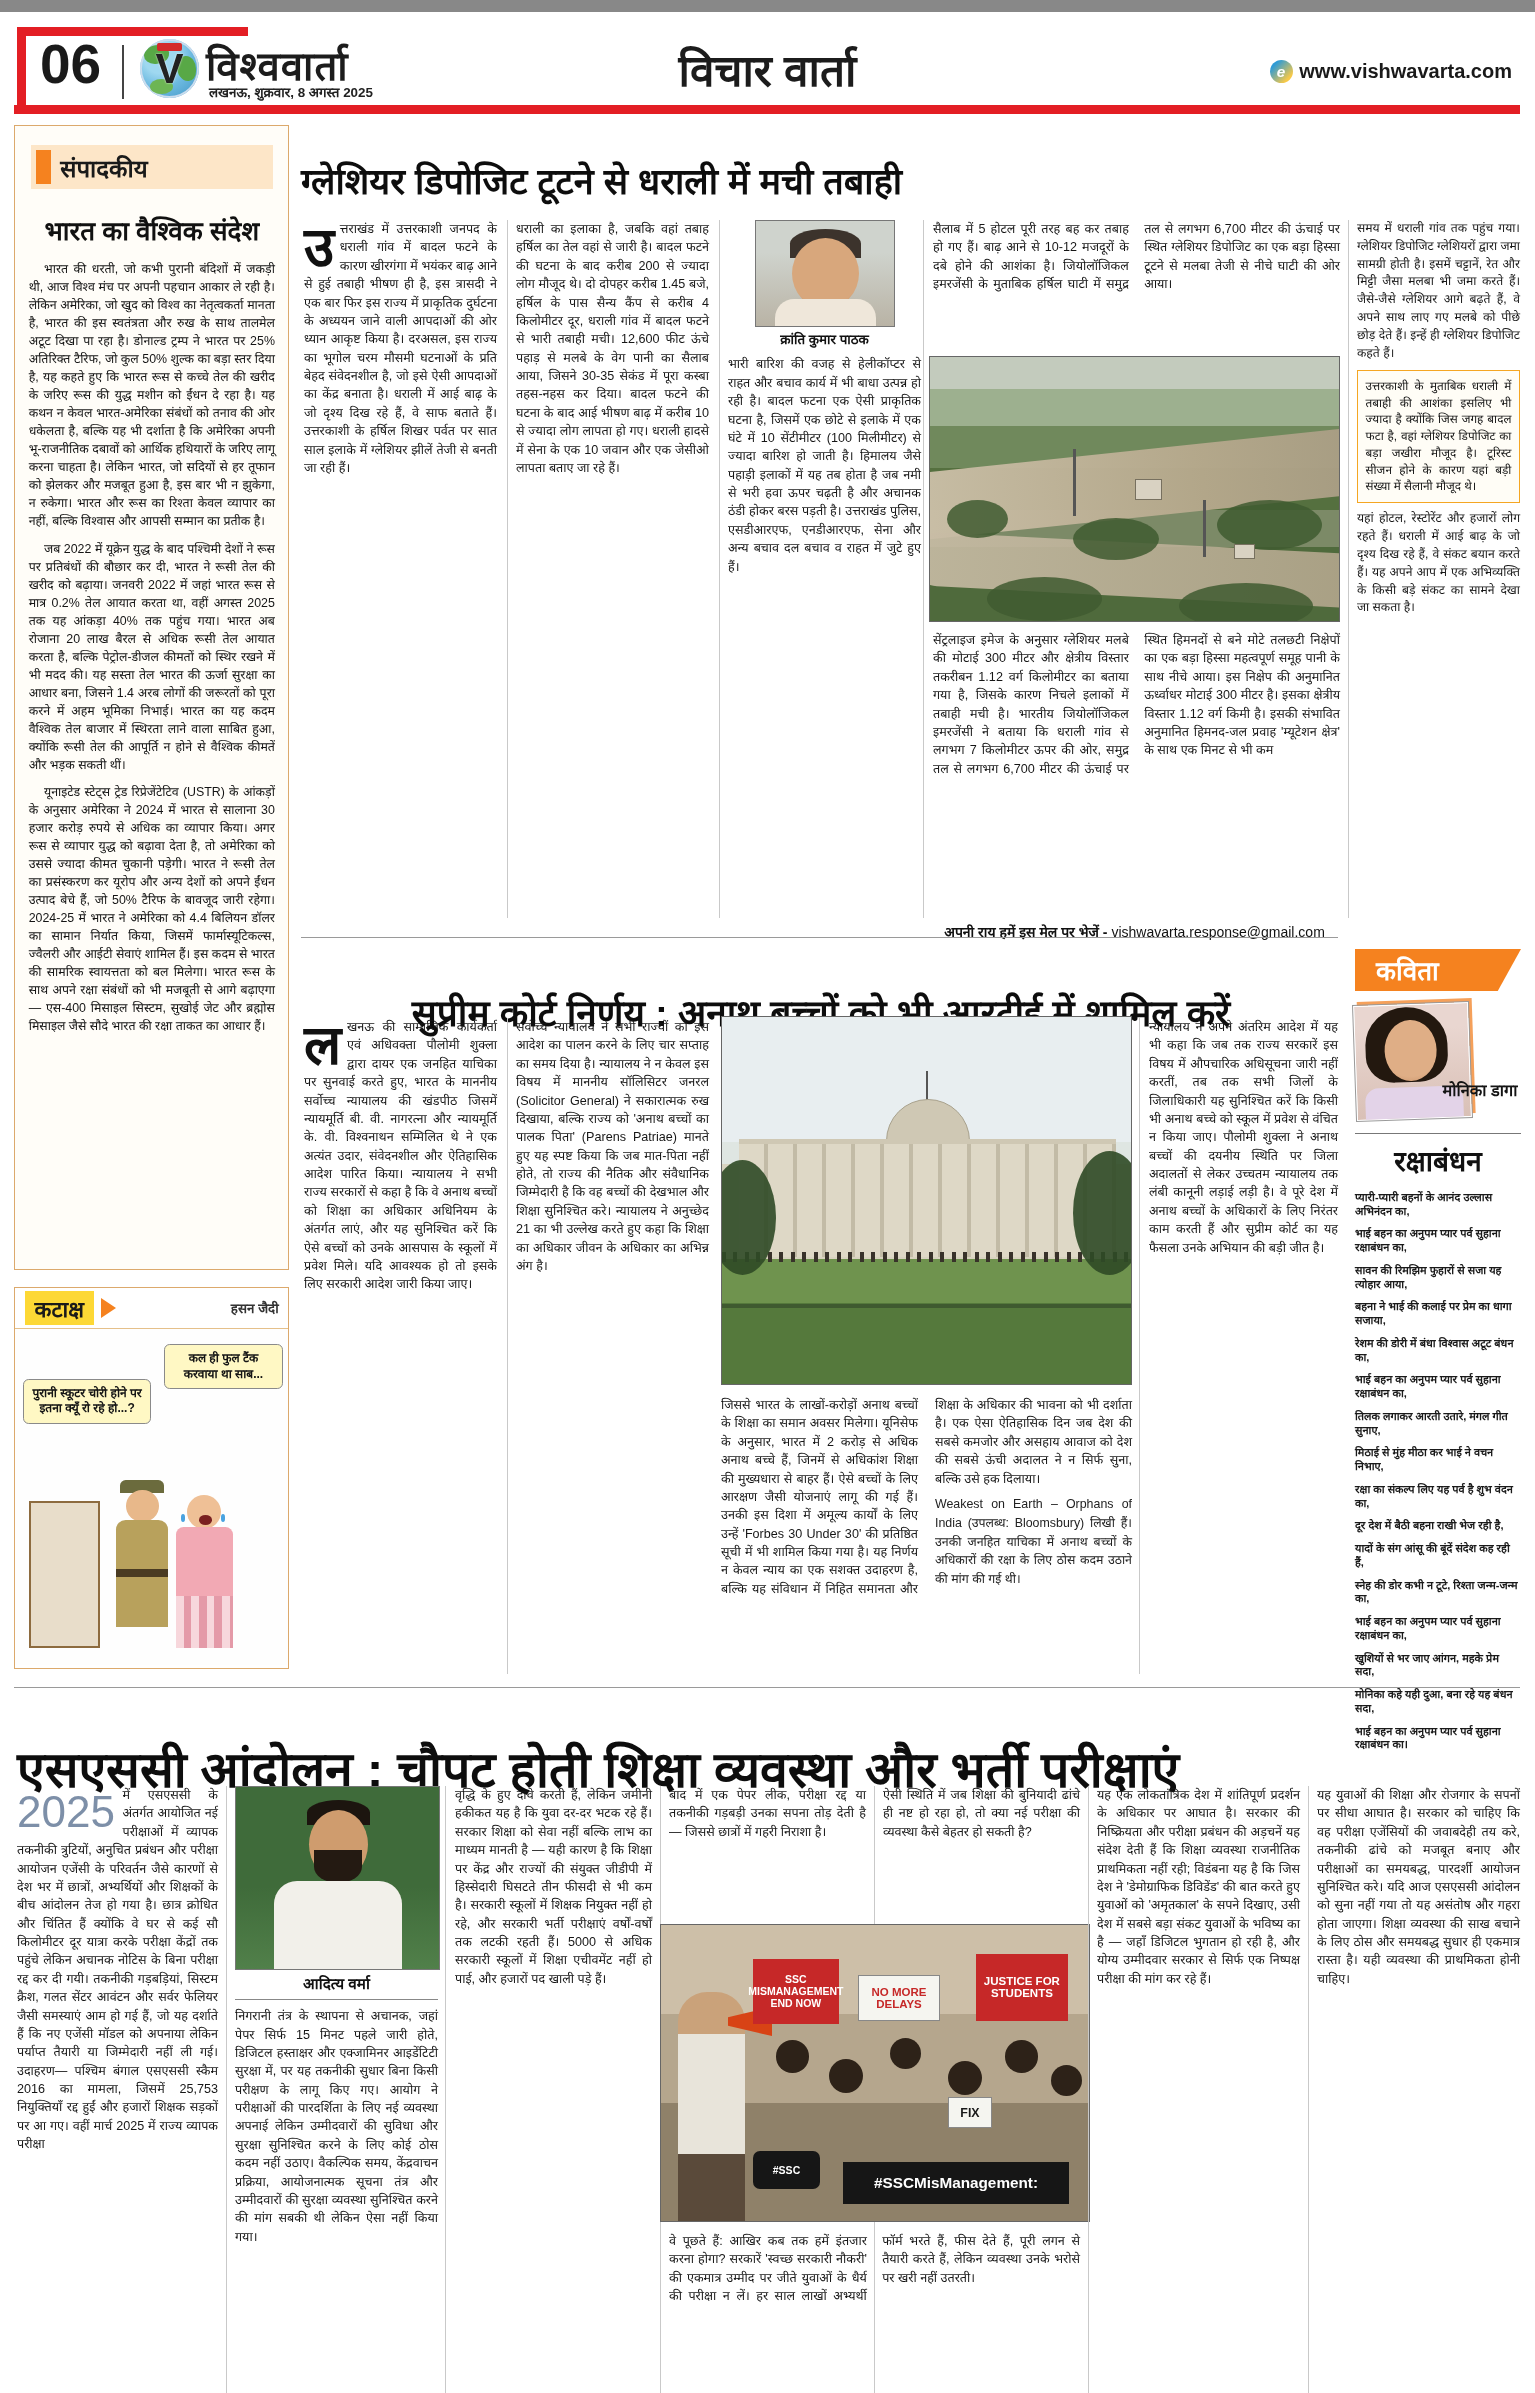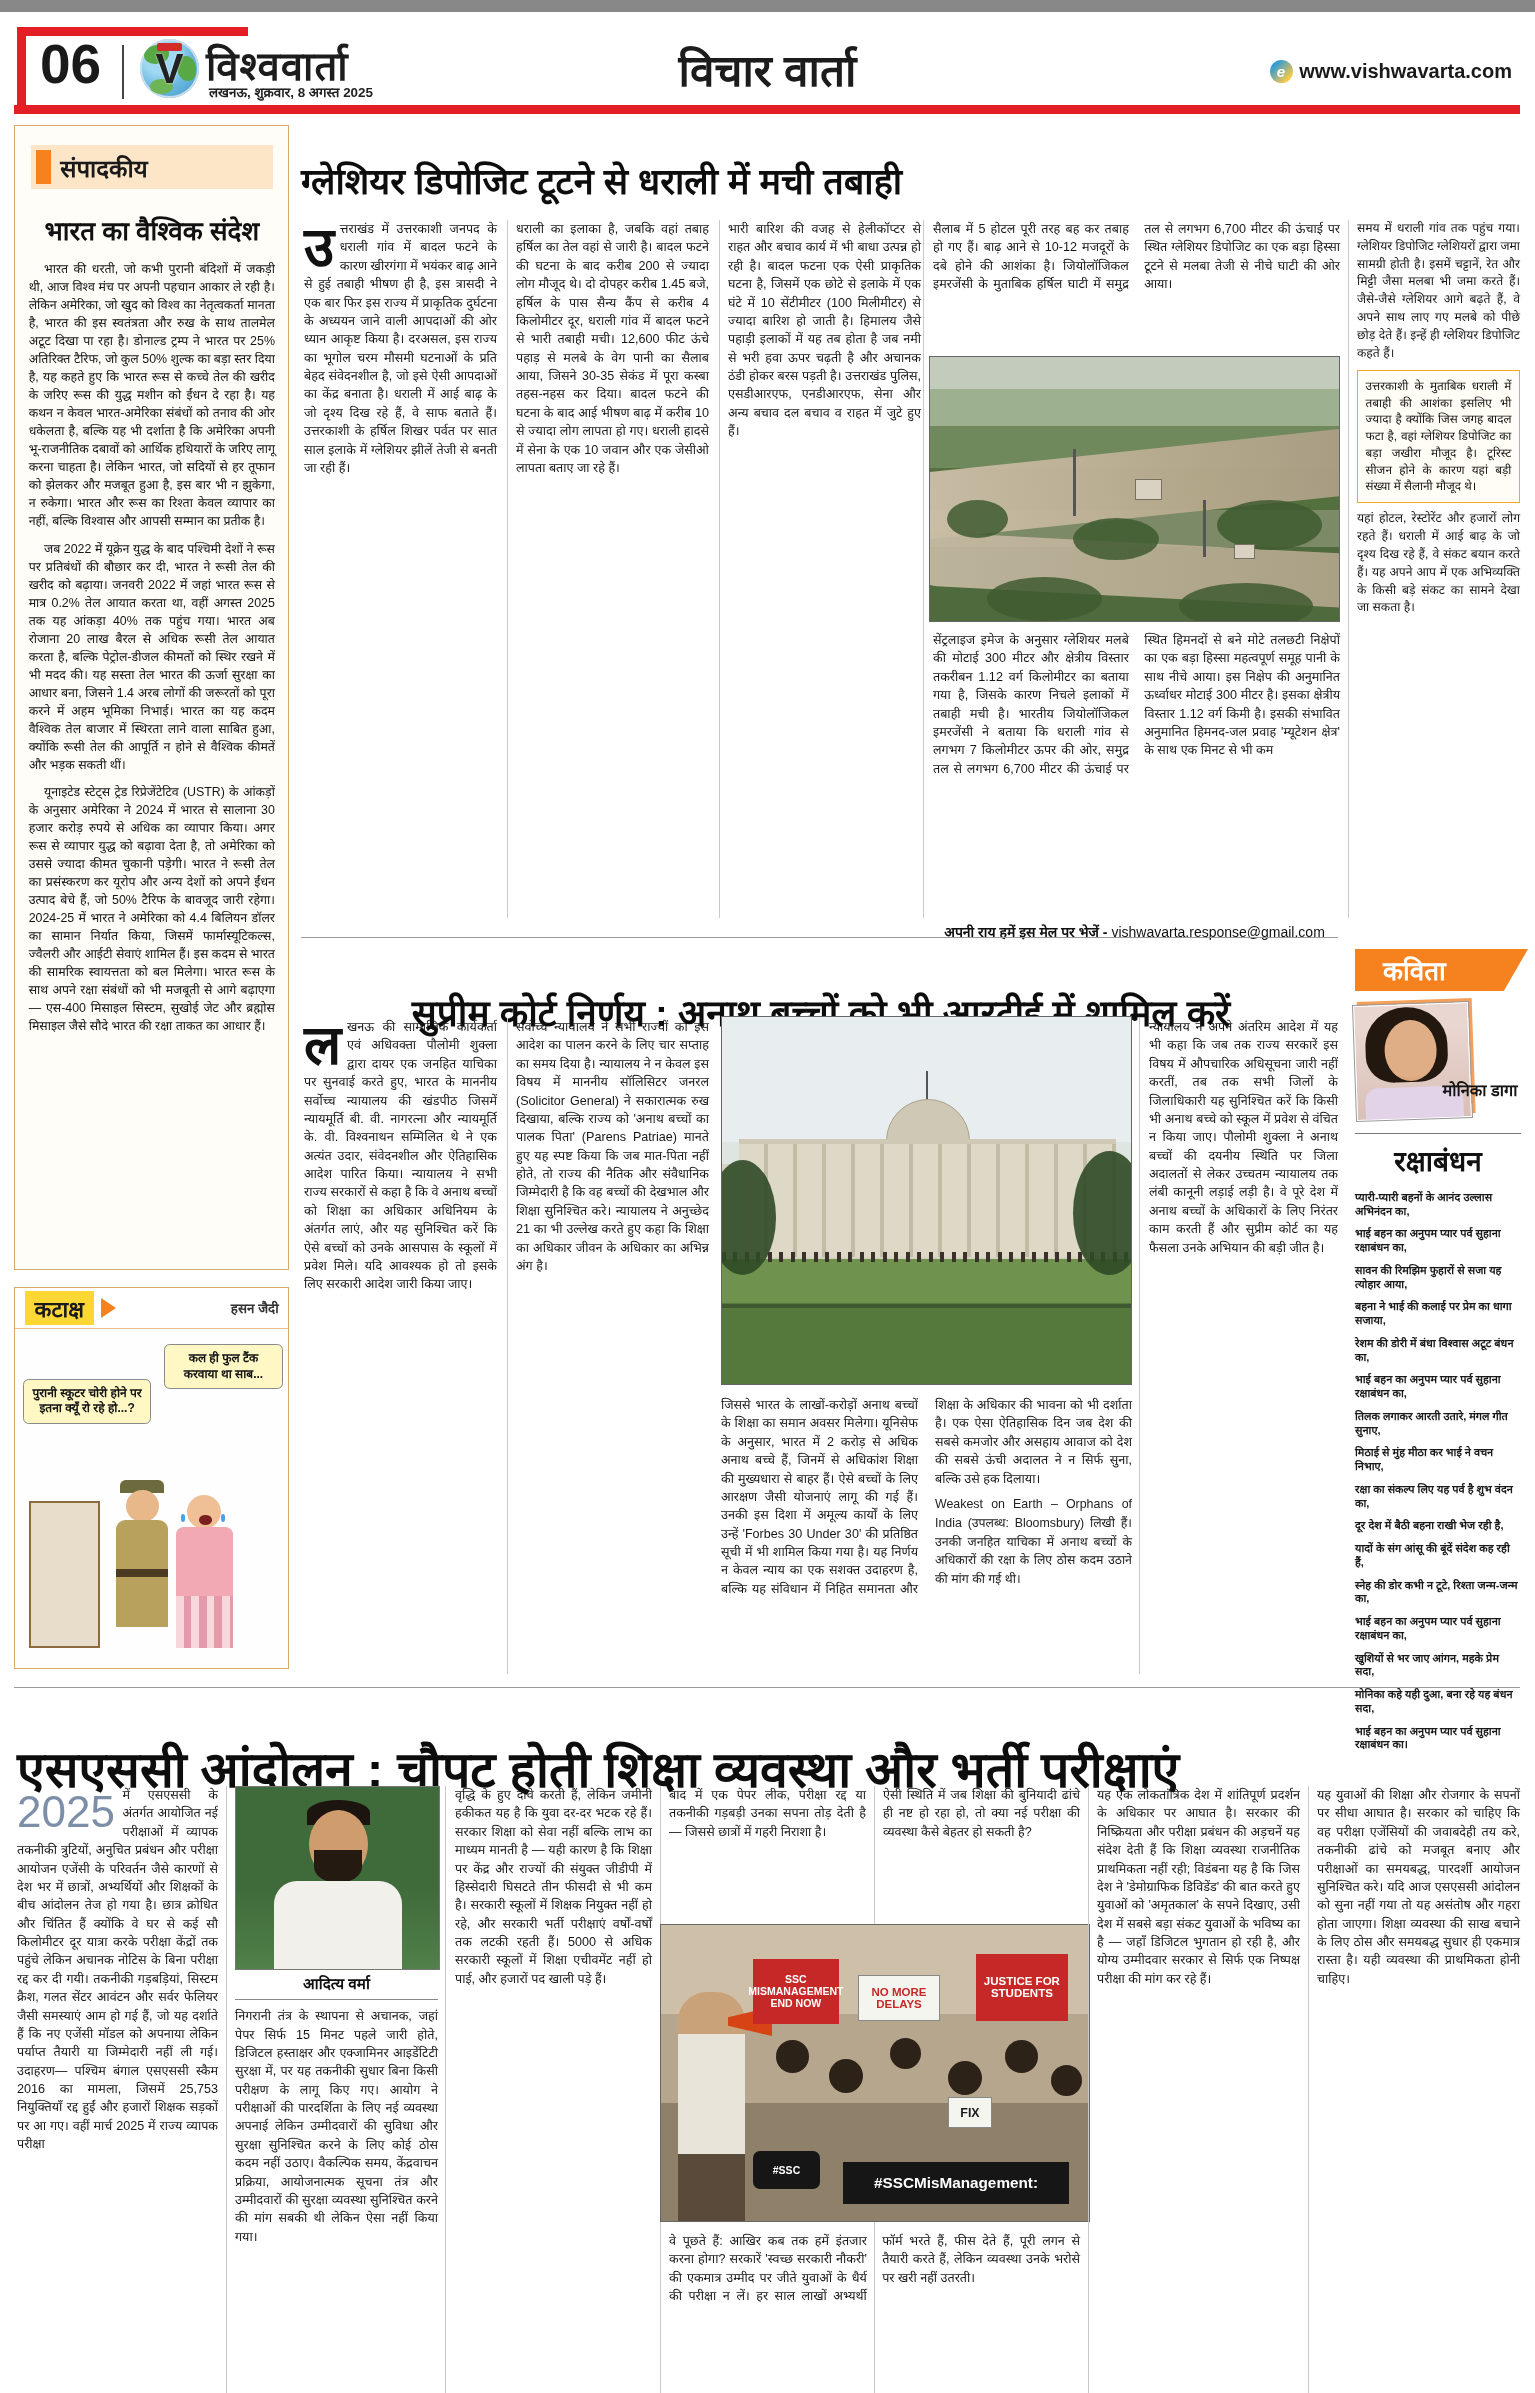--- a/index.html
+++ b/index.html
@@ -96,21 +96,21 @@
      background:repeating-linear-gradient(90deg,#ded8c6 0 25px,#c2bba6 25px 29px);border-top:5.7px solid #cfc8b4;}
   .sc-dome{position:absolute;left:164px;top:82px;width:82px;height:44px;border-radius:82px 82px 0 0;background:#cfc8b4;border:1px solid #a8a18c;}
   .sc-flag{position:absolute;left:204px;top:54px;width:1.9px;height:31px;background:#555;}
   .sc-fence{position:absolute;left:0;top:235px;width:100%;height:9.6px;background:repeating-linear-gradient(90deg,#38322a 0 3.8px,transparent 3.8px 11.5px);}
   .sc-lawnline{position:absolute;left:0;top:287px;width:100%;height:3.8px;background:#3f5a30;}
   .sc-tree{position:absolute;border-radius:50%;background:#2f4a26;opacity:.9;}
   .eng-note{font-size:12.4px;line-height:1.5;text-align:justify;color:#222;}
   
   .poembox{position:absolute;left:1355px;top:937px;width:166px;height:725px;}
   .poemban{width:145px;height:42px;background:#f5821f;color:#fff;font-size:26px;font-weight:bold;display:flex;align-items:center;
-           padding-left:28px;clip-path:polygon(0 0,100% 0,86% 100%,0 100%);}
+           padding-left:21px;clip-path:polygon(0 0,100% 0,86% 100%,0 100%);}
   .poemphoto{position:relative;width:113px;height:113px;margin-top:13.4px;border:1.9px solid #fff;outline:1px solid #999;
      background:linear-gradient(180deg,#e9d6d0 0 20%,#d9c0b6 100%);transform:rotate(-2deg);box-shadow:3.8px -3.8px 0 #f5a05a;}
   .poemphoto .hair{position:absolute;left:9.6px;top:1.9px;width:82px;height:75px;border-radius:50% 50% 35% 35%;background:#23180f;}
   .poemphoto .face{position:absolute;left:29px;top:15.3px;width:52px;height:61px;border-radius:50%;
      background:radial-gradient(circle at 50% 42%,#dfae86 0 70%,#c48e66 100%);}
   .poemphoto .chest{position:absolute;left:7.6px;top:82px;width:98px;height:31px;background:#e3d3e8;border-radius:13.4px 13.4px 0 0;}
   .poemauthor{position:absolute;left:1480px;top:1067px;transform:translateX(-50%);font-size:16.3px;font-weight:bold;white-space:nowrap;}
   .poemrule{width:100%;height:1px;background:#777;margin:13.4px 0 7.6px 0;}
   .poemtitle{text-align:center;font-size:28px;font-weight:bold;margin:3.8px 0 11.5px 0;color:#111;}
   .poem-line{font-size:11px;font-weight:bold;line-height:1.25;margin-bottom:9px;color:#1a1a1a;}
@@ -201,20 +201,28 @@
 
     <div class="col btxt" style="left:304px;top:208px;width:193px;height:698px;">
       <span class="dropcap">उ</span><span>त्तराखंड में उत्तरकाशी जनपद के धराली गांव में बादल फटने के कारण खीरगंगा में भयंकर बाढ़ आने से हुई तबाही भीषण ही है, इस त्रासदी ने एक बार फिर इस राज्य में प्राकृतिक दुर्घटना के अध्ययन जाने वाली आपदाओं की ओर ध्यान आकृष्ट किया है। दरअसल, इस राज्य का भूगोल चरम मौसमी घटनाओं के प्रति बेहद संवेदनशील है, जो इसे ऐसी आपदाओं का केंद्र बनाता है। धराली में आई बाढ़ के जो दृश्य दिख रहे हैं, वे साफ बताते हैं। उत्तरकाशी के हर्षिल शिखर पर्वत पर सात साल इलाके में ग्लेशियर झीलें तेजी से बनती जा रही हैं।</span>
     </div>
     <div class="vrule" style="left:507px;top:208px;height:698px;"></div>
 
     <div class="col btxt" style="left:516px;top:208px;width:193px;height:698px;">धराली का इलाका है, जबकि वहां तबाह हर्षिल का तेल वहां से जारी है। बादल फटने की घटना के बाद करीब 200 से ज्यादा लोग मौजूद थे। दो दोपहर करीब 1.45 बजे, हर्षिल के पास सैन्य कैंप से करीब 4 किलोमीटर दूर, धराली गांव में बादल फटने से भारी तबाही मची। 12,600 फीट ऊंचे पहाड़ से मलबे के वेग पानी का सैलाब आया, जिसने 30-35 सेकंड में पूरा कस्बा तहस-नहस कर दिया। बादल फटने की घटना के बाद आई भीषण बाढ़ में करीब 10 से ज्यादा लोग लापता हो गए। धराली हादसे में सेना के एक 10 जवान और एक जेसीओ लापता बताए जा रहे हैं।</div>
     <div class="vrule" style="left:719px;top:208px;height:698px;"></div>
 
     <div class="col" style="left:728px;top:208px;width:193px;height:698px;">
+      <div class="authbox">
+        <div class="authphoto ph-pathak">
+          <div class="hair"></div>
+            <div class="face"></div>
+            <div class="chest"></div>
+        </div>
+        <div class="authname">क्रांति कुमार पाठक</div>
+      </div>
       <div class="btxt">भारी बारिश की वजह से हेलीकॉप्टर से राहत और बचाव कार्य में भी बाधा उत्पन्न हो रही है। बादल फटना एक ऐसी प्राकृतिक घटना है, जिसमें एक छोटे से इलाके में एक घंटे में 10 सेंटीमीटर (100 मिलीमीटर) से ज्यादा बारिश हो जाती है। हिमालय जैसे पहाड़ी इलाकों में यह तब होता है जब नमी से भरी हवा ऊपर चढ़ती है और अचानक ठंडी होकर बरस पड़ती है। उत्तराखंड पुलिस, एसडीआरएफ, एनडीआरएफ, सेना और अन्य बचाव दल बचाव व राहत में जुटे हुए हैं।</div>
     </div>
     <div class="vrule" style="left:923px;top:208px;height:698px;"></div>
 
     <div class="col btxt" style="left:933px;top:208px;width:407px;height:128px;column-count:2;column-gap:15.3px;">सैलाब में 5 होटल पूरी तरह बह कर तबाह हो गए हैं। बाढ़ आने से 10-12 मजदूरों के दबे होने की आशंका है। जियोलॉजिकल इमरजेंसी के मुताबिक हर्षिल घाटी में समुद्र तल से लगभग 6,700 मीटर की ऊंचाई पर स्थित ग्लेशियर डिपोजिट का एक बड़ा हिस्सा टूटने से मलबा तेजी से नीचे घाटी की ओर आया।</div>
 
     <div class="floodphoto">
       <div class="river"></div>
       <div class="river2"></div>
       <div class="treeblob" style="left:17px;top:143px;width:61px;height:38px;"></div>

